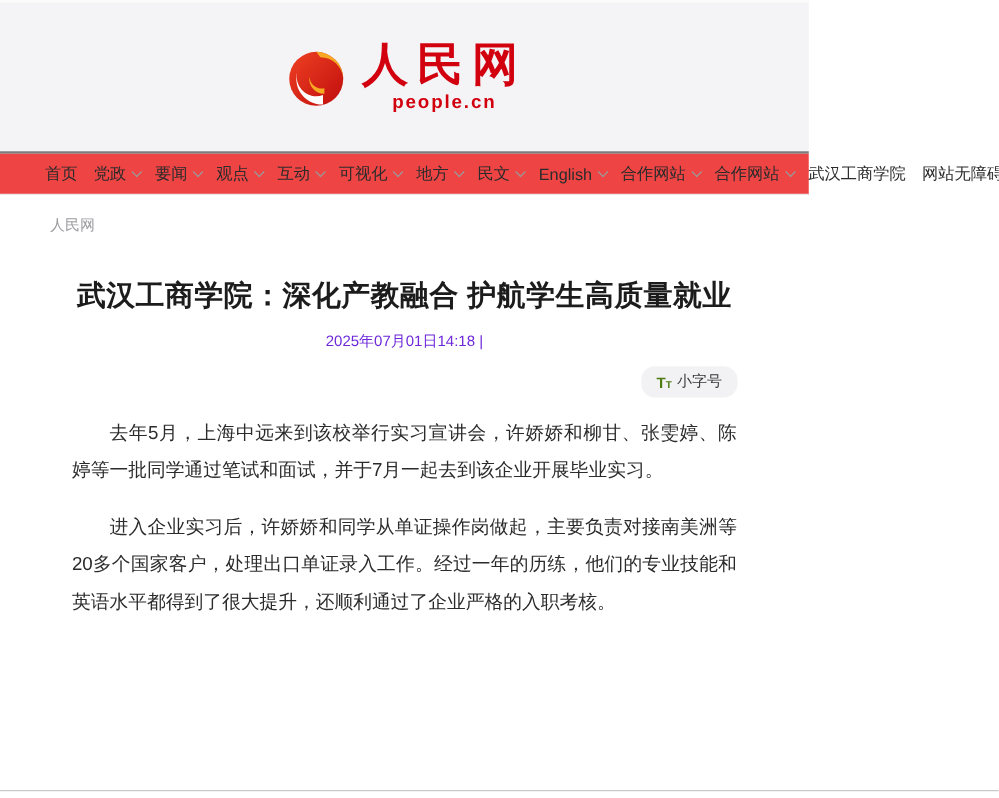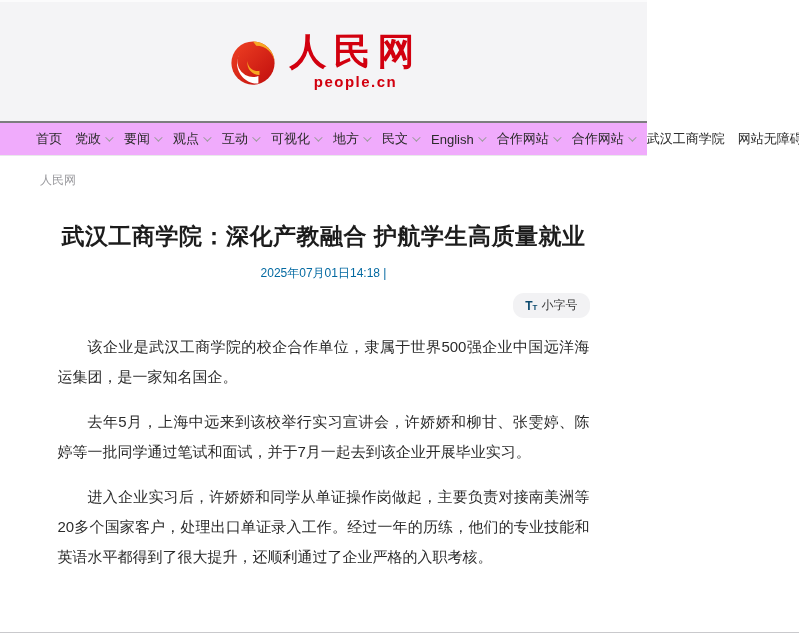--- a/index.html
+++ b/index.html
@@ -13,42 +13,42 @@
   .logo { display:flex; align-items:center; gap:10px; cursor:pointer; }
   .logo-text { display:flex; flex-direction:column; align-items:center; }
   .logo-cn { color:#d2000f; font-size:37px; font-weight:bold; letter-spacing:7px;
     line-height:1; font-family:"DejaVu Sans","Liberation Sans",sans-serif; }
   .logo-en { color:#d2000f; font-size:15px; font-weight:bold; letter-spacing:1.5px;
     margin-top:3px; align-self:center; }
 
   .dark-rule { height:2px; background:#7d7d80; }
 
   
-  .navbar { height:33px; background:#f0abfc; border-bottom:1px solid #e9e9eb;
+  .navbar { height:33px; background:#ef4444; border-bottom:1px solid #e9e9eb;
     display:flex; align-items:center; justify-content:space-between; padding:0 14px 0 36px; }
   .nav-left { display:flex; align-items:center; gap:13px; white-space:nowrap; }
   .nav-item { font-size:13px; color:#2b2b2b; cursor:pointer; display:inline-flex;
     align-items:center; gap:3px; }
   .chev { width:6px; height:6px; border-right:1.5px solid #9a9a9a; border-bottom:1.5px solid #9a9a9a;
     transform:rotate(45deg) translateY(-2px); display:inline-block; margin-left:1px; }
 
   
   .breadcrumb { padding:16px 0 0 40px; font-size:12px; color:#9b9b9f; cursor:pointer;
     height:38px; }
 
   
   .article { width:532px; margin:0 auto; }
   .article h1 { font-size:23px; font-weight:bold; color:#1c1c1c; text-align:center;
     line-height:1.35; margin-top:27px; letter-spacing:0.5px; }
-  .meta { text-align:center; font-size:12px; color:#0369a1; margin-top:13px; }
+  .meta { text-align:center; font-size:12px; color:#6d28d9; margin-top:13px; }
   .toolbar { display:flex; justify-content:flex-end; margin-top:11px; }
   .font-pill { display:inline-flex; align-items:center; gap:4px; background:#f2f2f4;
     border:none; border-radius:11px; padding:4px 12px; font-size:12px; color:#333;
     cursor:pointer; font-family:inherit; }
-  .tt { font-weight:bold; color:#0c4a6e; }
+  .tt { font-weight:bold; color:#4d7c0f; }
   .tt .t1 { font-size:12px; }
   .tt .t2 { font-size:8px; }
   #article-body { margin-top:14px; }
   #article-body p { font-size:15px; line-height:30px; color:#2b2b2b; text-indent:2em;
     margin-bottom:15px; text-align:justify; }
 
   .bottom-hairline { position:absolute; left:0; top:632px; width:799px; height:1px;
     background:#c9c9cc; }
 </style>
 </head>
@@ -139,21 +139,20 @@
   <main class="article">
     <h1>武汉工商学院：深化产教融合 护航学生高质量就业</h1>
     <div class="meta">2025年07月01日14:18 |</div>
     <div class="toolbar">
       <button class="font-pill">
         <span class="tt"><span class="t1">T</span><span class="t2">T</span></span>
         <span>小字号</span>
       </button>
     </div>
     <div id="article-body">
-        <p>该企业是武汉工商学院的校企合作单位，隶属于世界500强企业中国远洋海运集团，是一家知名国企。</p>
         <p>去年5月，上海中远来到该校举行实习宣讲会，许娇娇和柳甘、张雯婷、陈婷等一批同学通过笔试和面试，并于7月一起去到该企业开展毕业实习。</p>
         <p>进入企业实习后，许娇娇和同学从单证操作岗做起，主要负责对接南美洲等20多个国家客户，处理出口单证录入工作。经过一年的历练，他们的专业技能和英语水平都得到了很大提升，还顺利通过了企业严格的入职考核。</p>
       </div>
   </main>
 
   <div class="bottom-hairline"></div>
 
 </div>
 
 </body></html>

